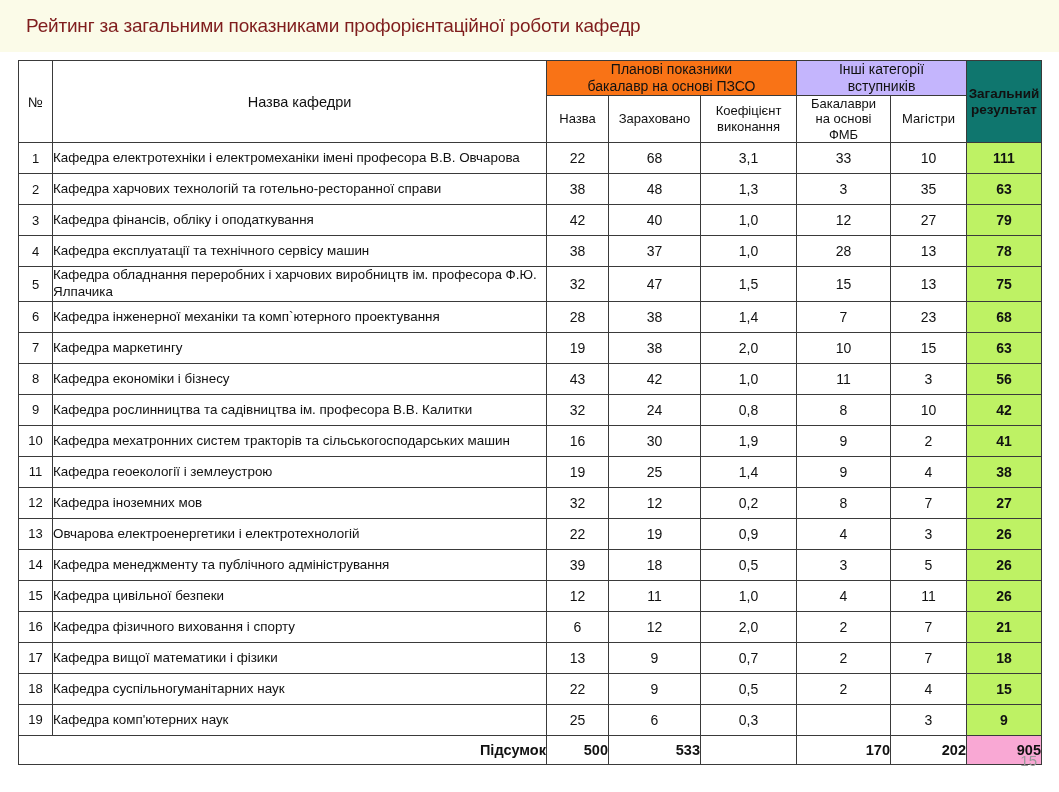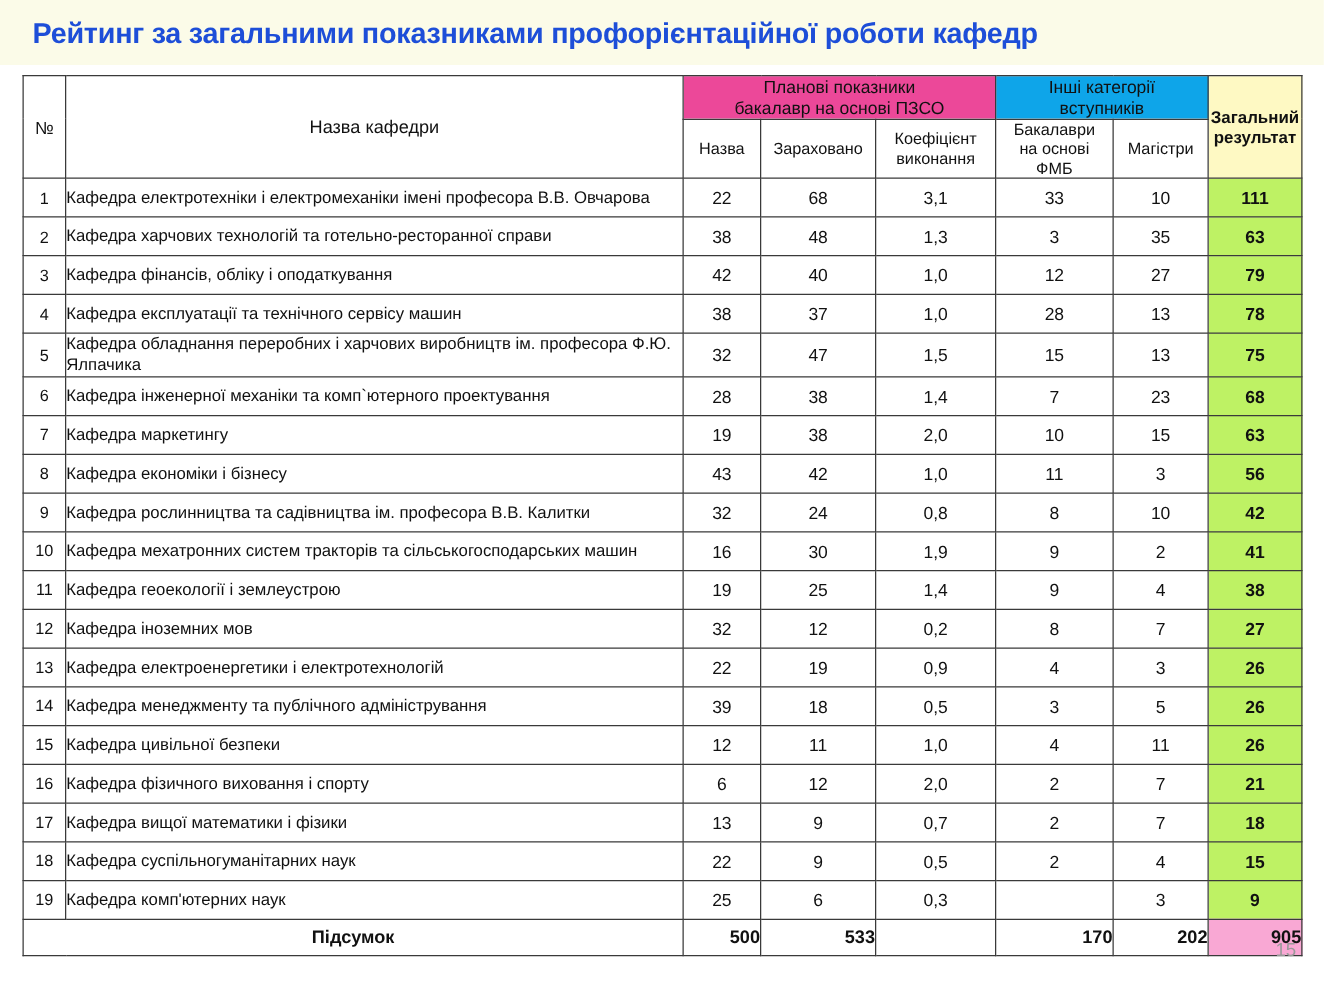--- a/index.html
+++ b/index.html
@@ -26,23 +26,23 @@
     top: 0;
     width: 1059px;
     height: 52px;
     background: #fbfbe8;
     display: flex;
     align-items: center;
     padding-left: 26px;
     box-sizing: border-box;
   }
   .title-bar .title-text {
-    font-size: 23px;
-    font-weight: bold;
-    color: #1d4ed8;
+    font-size: 19px;
+    font-weight: normal;
+    color: #7f1d1d;
     letter-spacing: -0.2px;
     white-space: nowrap;
   }
   .table-wrap {
     position: absolute;
     left: 18px;
     top: 60px;
     width: 1023px;
   }
   table.rating {
@@ -61,37 +61,37 @@
   col.c-num    { width: 34px; }
   col.c-name   { width: 494px; }
   col.c-plan   { width: 62px; }
   col.c-enrol  { width: 92px; }
   col.c-coef   { width: 96px; }
   col.c-bak    { width: 94px; }
   col.c-mag    { width: 76px; }
   col.c-total  { width: 75px; }
 
   .hdr-group-plan {
-    background: #ec4899;
+    background: #f97316;
     text-align: center;
     font-size: 14px;
     line-height: 1.2;
     padding: 7px 4px;
     font-weight: normal;
   }
   .hdr-group-other {
-    background: #0ea5e9;
+    background: #c4b5fd;
     text-align: center;
     font-size: 14px;
     line-height: 1.2;
     padding: 7px 4px;
     font-weight: normal;
   }
   .hdr-total {
-    background: #fef9c3;
+    background: #0f766e;
     text-align: center;
     font-weight: bold;
     font-size: 13.5px;
     line-height: 1.2;
     padding: 4px 3px;
   }
   .hdr-num {
     text-align: center;
     font-size: 14px;
     background: #ffffff;
@@ -130,21 +130,21 @@
     font-weight: bold;
     background: #bef264;
   }
   tr.sum td {
     font-weight: bold;
     font-size: 14.5px;
     height: 28px;
     text-align: right;
   }
   tr.sum td.sum-label {
-    text-align: center;
+    text-align: right;
   }
   tr.sum td.total {
     background: #f9a8d4;
   }
   .page-number {
     position: absolute;
     right: 22px;
     top: 752px;
     font-size: 15px;
     color: #9a9a9a;
@@ -319,21 +319,21 @@
           <td class="name">Кафедра іноземних мов</td>
           <td class="val">32</td>
           <td class="val">12</td>
           <td class="val">0,2</td>
           <td class="val">8</td>
           <td class="val">7</td>
           <td class="total">27</td>
         </tr>
         <tr>
           <td class="num">13</td>
-          <td class="name">Кафедра електроенергетики і електротехнологій</td>
+          <td class="name">Овчарова електроенергетики і електротехнологій</td>
           <td class="val">22</td>
           <td class="val">19</td>
           <td class="val">0,9</td>
           <td class="val">4</td>
           <td class="val">3</td>
           <td class="total">26</td>
         </tr>
         <tr>
           <td class="num">14</td>
           <td class="name">Кафедра менеджменту та публічного адміністрування</td>

